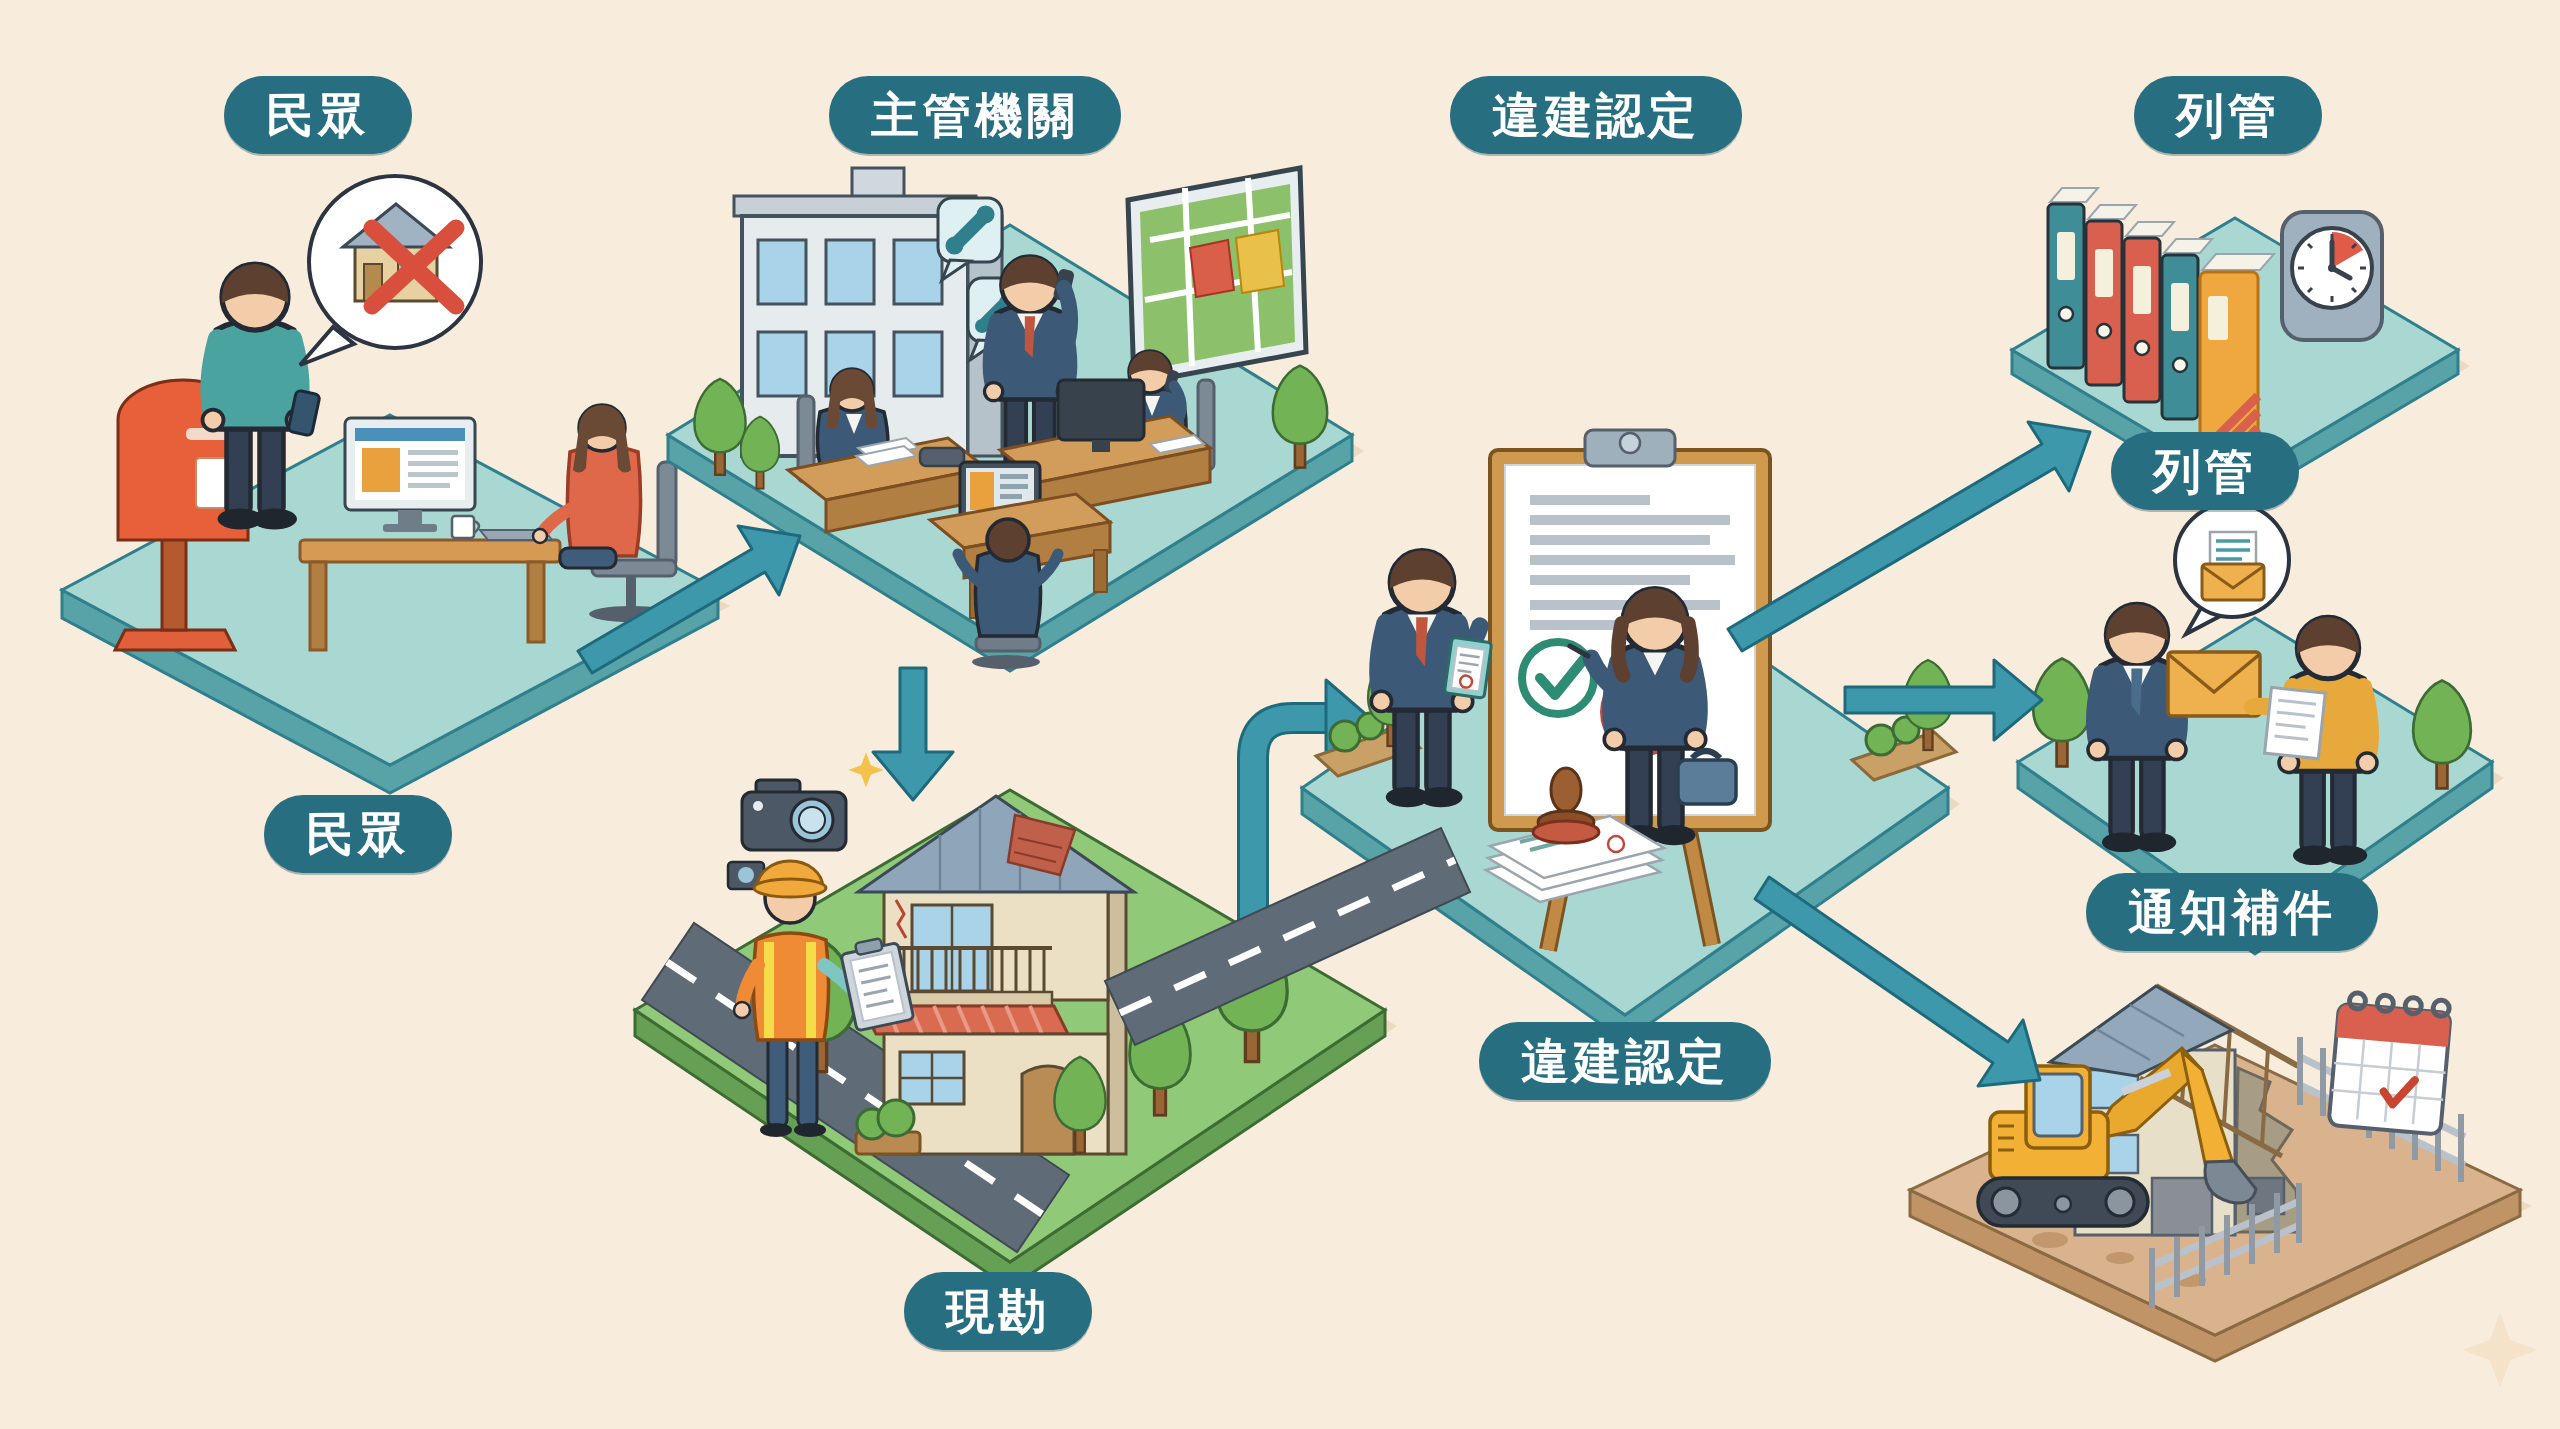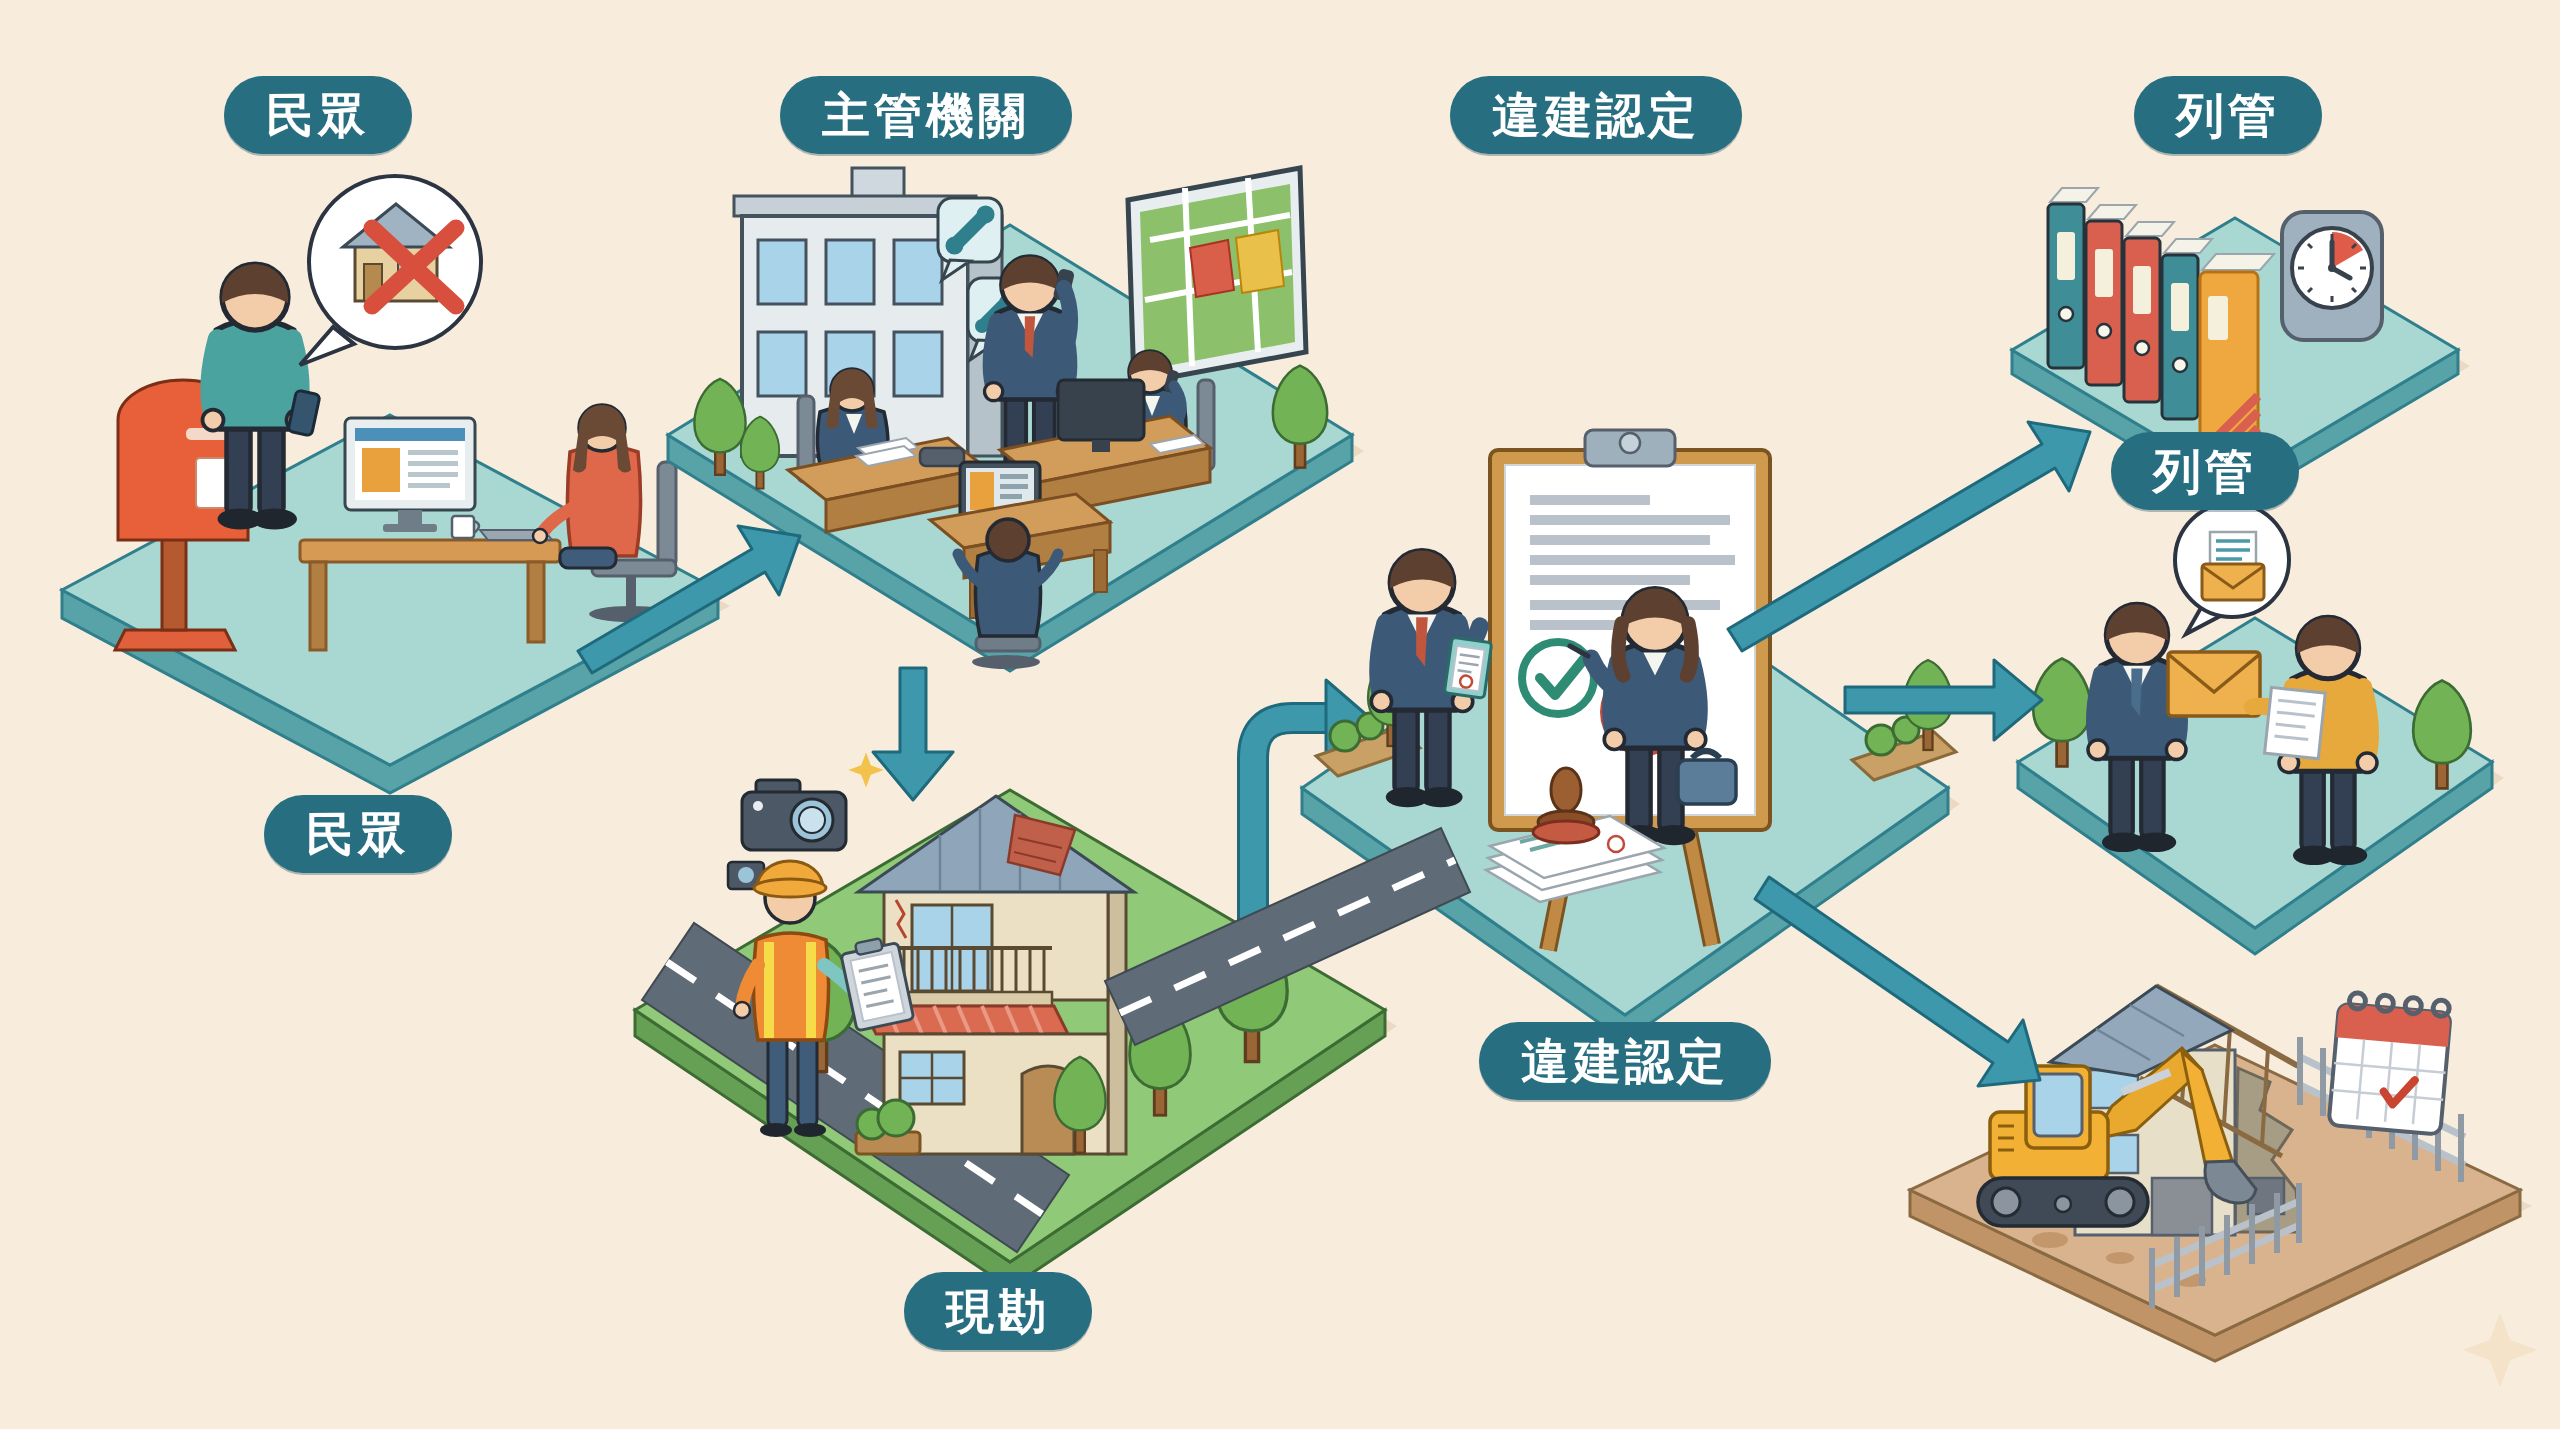--- a/index.html
+++ b/index.html
@@ -564,22 +564,23 @@
   </g>
 
   <polygon points="1742,651 2055,468 2069,491 2090,432 2028,422 2042,444 1728,629" fill="#3e98ab" stroke="#1e6a7c" stroke-width="3" stroke-linejoin="round"></polygon>
   <polygon points="1845,713 1994,713 1994,740 2042,700 1994,660 1994,687 1845,687" fill="#3e98ab" stroke="#1e6a7c" stroke-width="3" stroke-linejoin="round"></polygon>
   <polygon points="1755,899 1993,1063 1978,1086 2040,1080 2023,1020 2008,1042 1769,877" fill="#3e98ab" stroke="#1e6a7c" stroke-width="3" stroke-linejoin="round"></polygon>
 
   <use href="#spark" transform="translate(2500,1350) scale(1.7)" fill="#f4e3c9"></use>
 </svg>
 
   <div class="pill" style="left:318px;top:76px">民眾</div>
-  <div class="pill" style="left:926px;top:76px">主管機關</div>
+  <div class="pill" style="left:975px;top:76px">主管機關</div>
   <div class="pill" style="left:1596px;top:76px">違建認定</div>
   <div class="pill" style="left:2228px;top:76px">列管</div>
 
   <div class="pill" style="left:358px;top:795px">民眾</div>
   <div class="pill" style="left:998px;top:1272px">現勘</div>
   <div class="pill" style="left:1625px;top:1022px">違建認定</div>
   <div class="pill" style="left:2205px;top:432px">列管</div>
+  <div class="pill" style="left:2232px;top:873px">通知補件</div>
 
 </div>
 
 </body></html>

